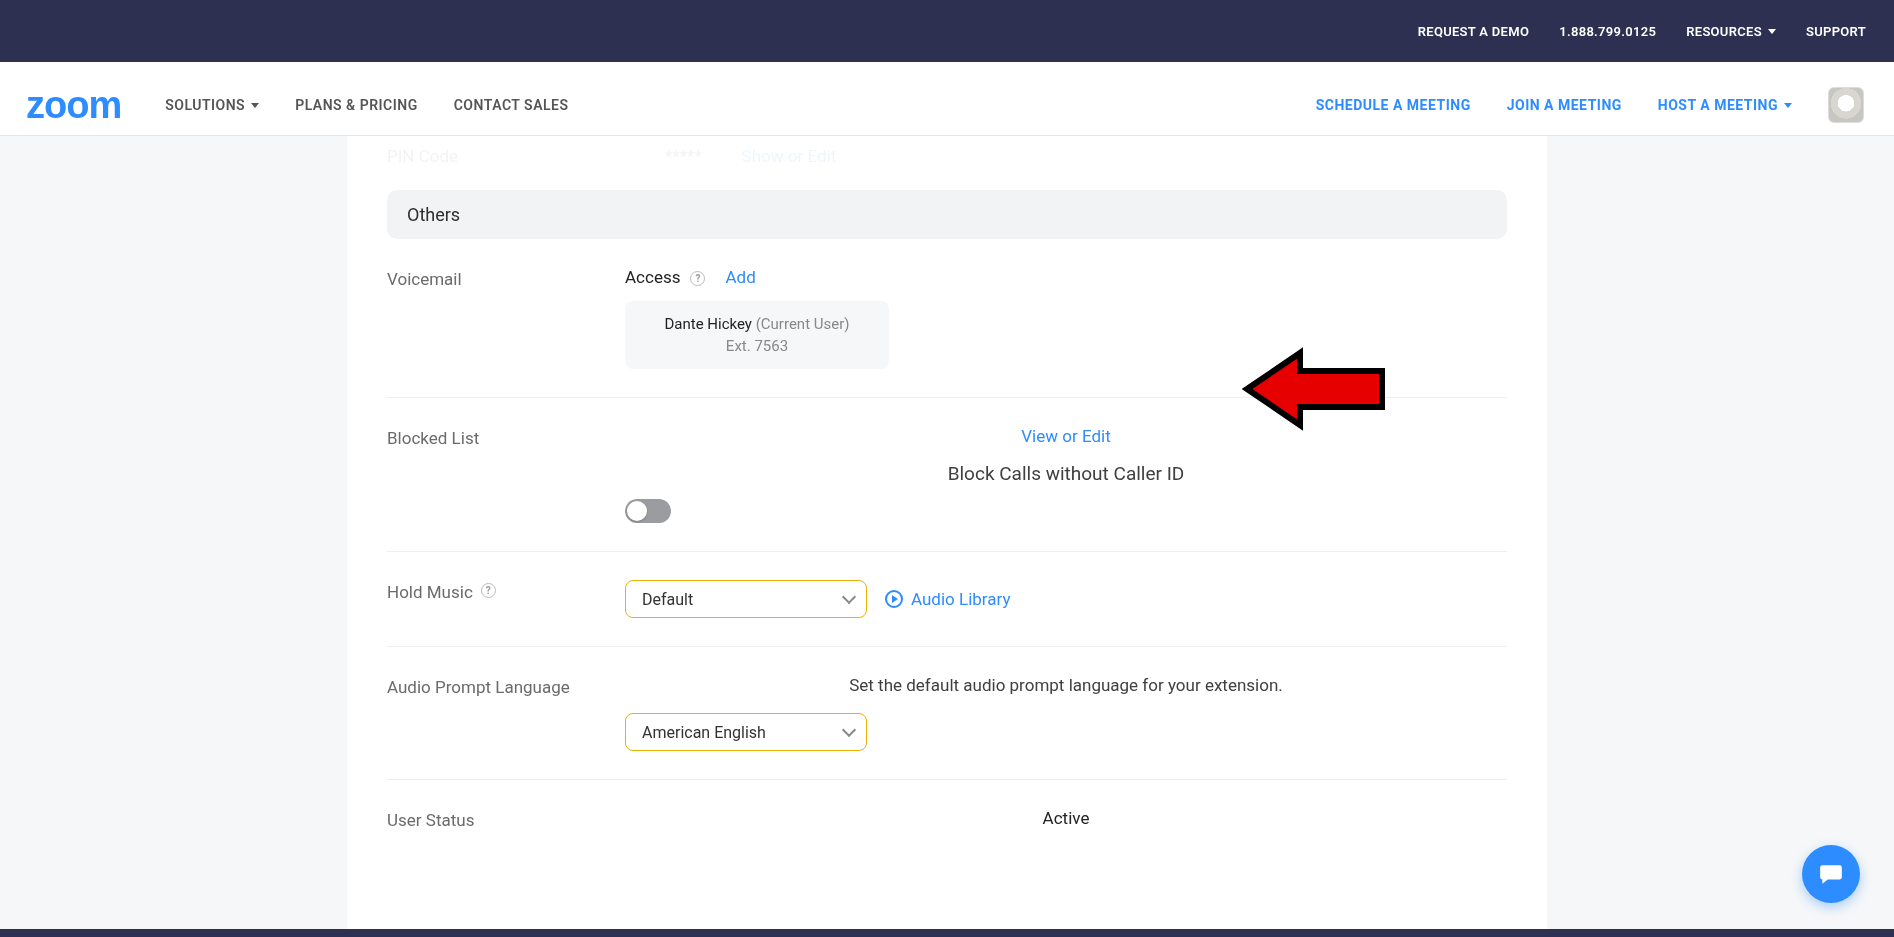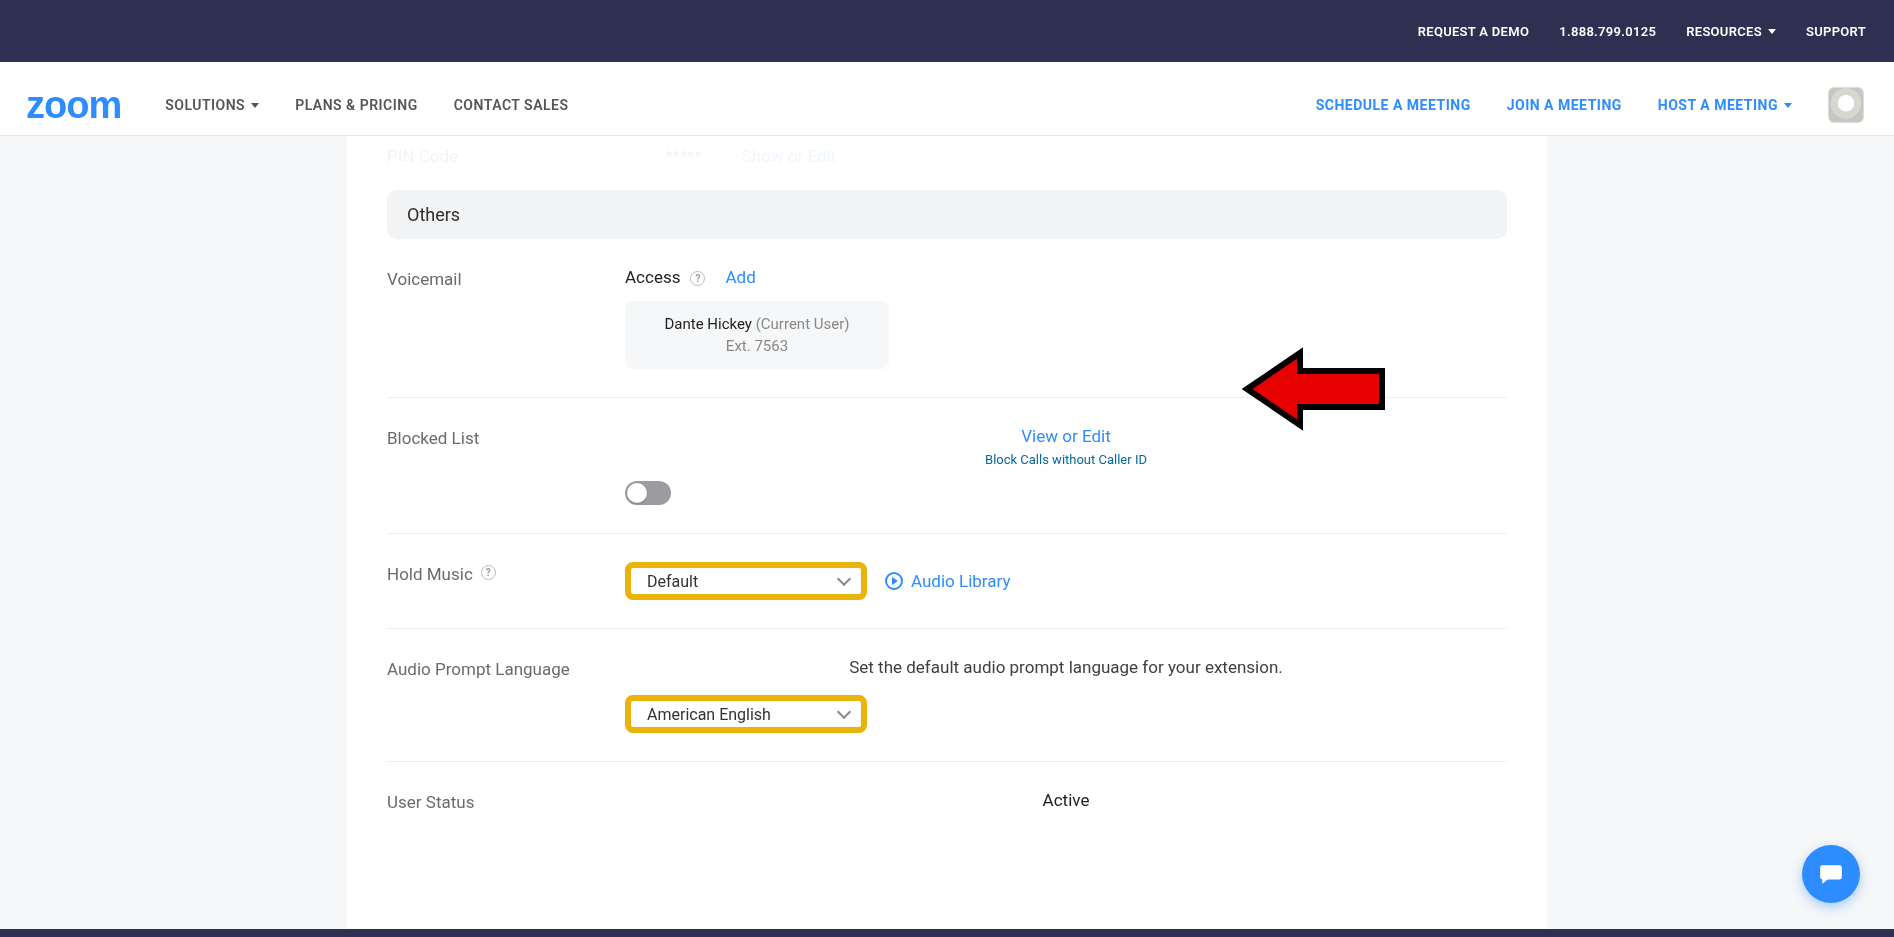--- a/index.html
+++ b/index.html
@@ -141,42 +141,42 @@
     background: #f6f7f8;
     border-radius: 8px;
     padding: 14px 18px;
     width: 264px;
   }
   .user-card .uname { font-size: 15px; color: #222; }
   .user-card .uname .tag { color: #888; }
   .user-card .uext { font-size: 15px; color: #888; margin-top: 4px; }
 
   .link-blue { color: #2d8cff; cursor: pointer; }
-  .block-sub { margin-top: 6px; color: #0369a1; font-size: 13px; }
+  .block-sub { margin-top: 16px; color: #404040; font-size: 19px; }
 
   
   .toggle {
     width: 46px; height: 24px; border-radius: 12px;
     background: #9a9ca0;
     position: relative;
     margin-top: 14px;
     cursor: pointer;
   }
   .toggle::after {
     content: "";
     position: absolute;
     width: 20px; height: 20px; border-radius: 50%;
     background: #fff;
     top: 2px; left: 2px;
     box-shadow: 0 1px 2px rgba(0,0,0,.2);
   }
 
   
   .select {
-    border: 6px solid #eab308;
+    border: 1px solid #eab308;
     border-radius: 8px;
     height: 38px;
     width: 242px;
     display: flex;
     align-items: center;
     justify-content: space-between;
     padding: 0 12px 0 16px;
     font-size: 16px;
     color: #333;
     cursor: pointer;

